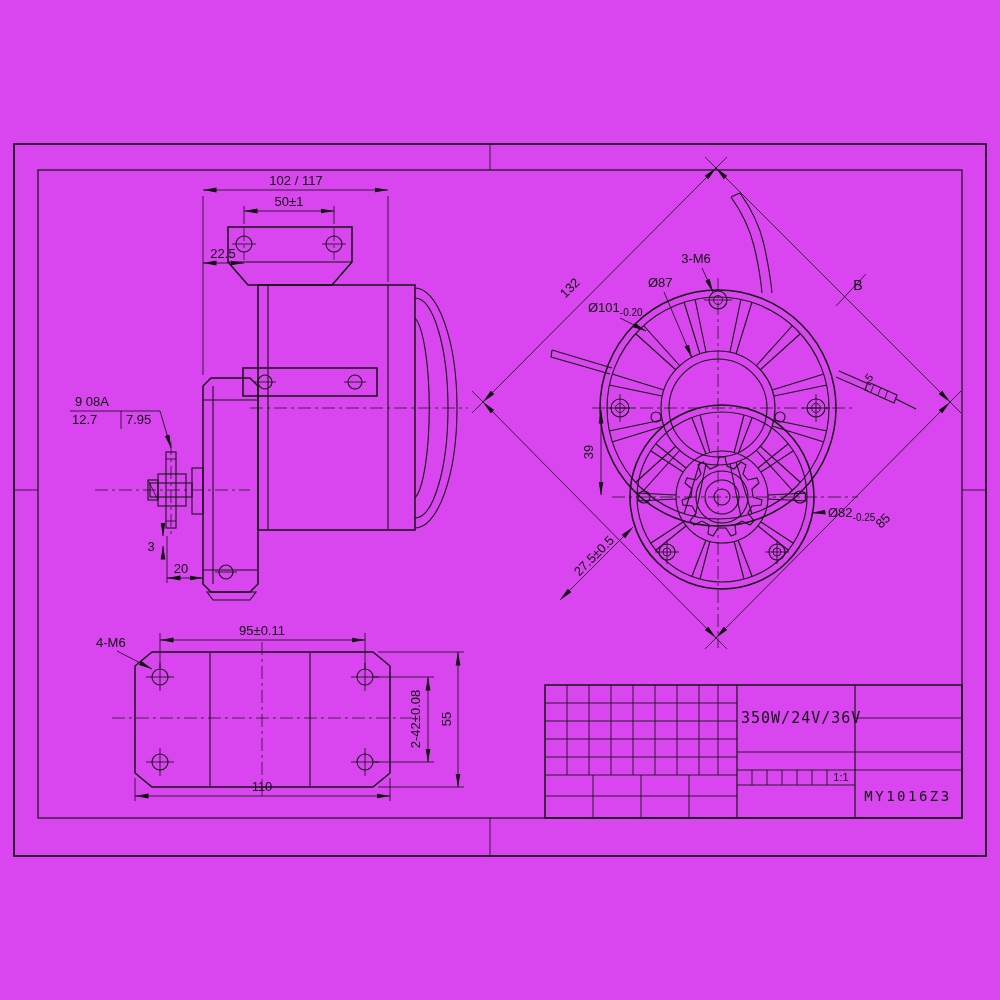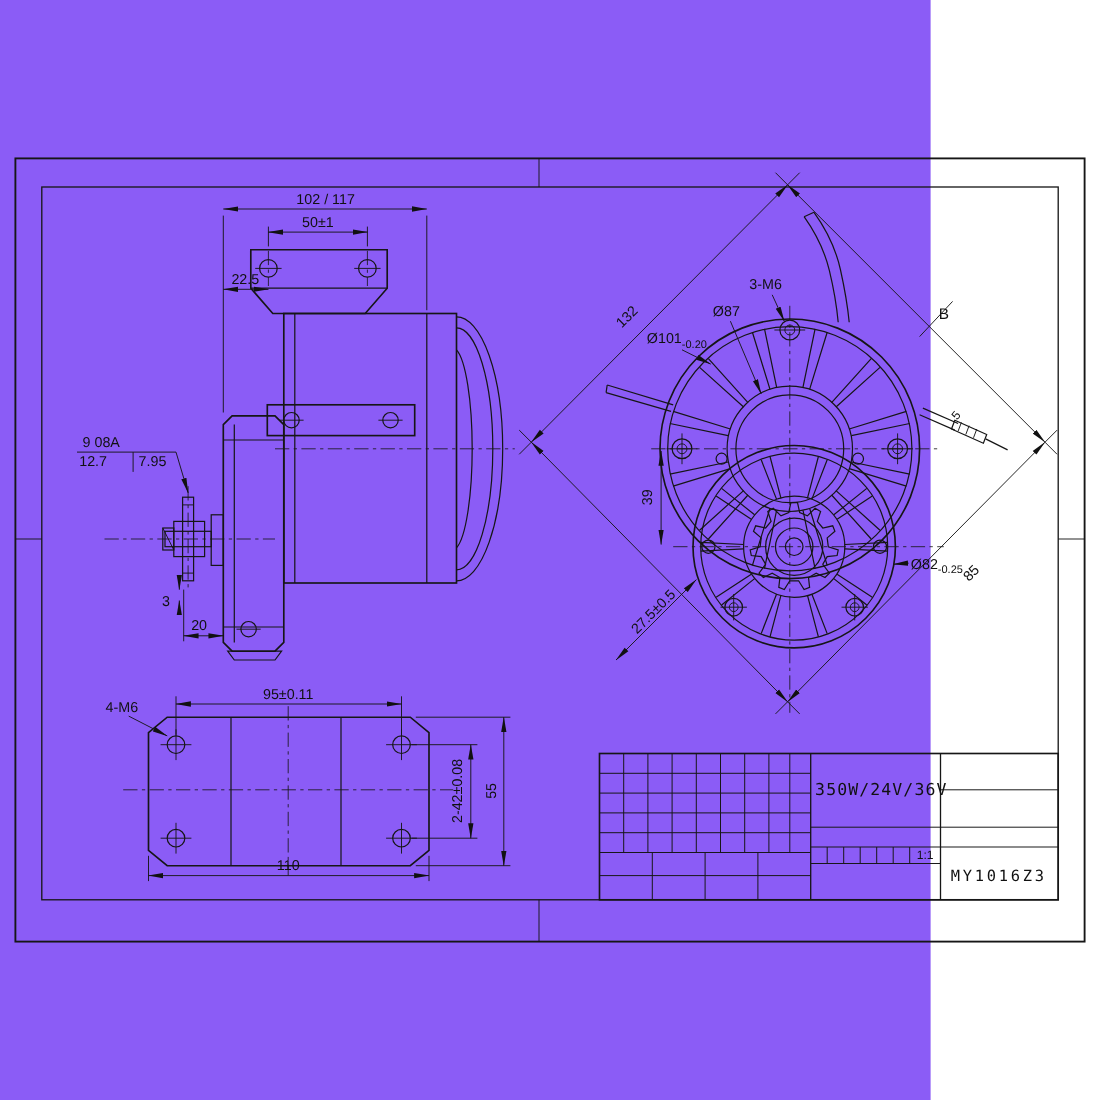--- a/index.html
+++ b/index.html
@@ -1,16 +1,16 @@
 <!DOCTYPE html>
 <html><head>
 <meta charset="utf-8">
 <style>
   html,body{margin:0;padding:0;background:#ffffff;}
-  .page{width:846px;height:1000px;position:relative;background:#8b5cf6;
+  .page{width:1000px;height:1000px;position:relative;background:#d946ef;
         font-family:"Liberation Sans", sans-serif;text-decoration:underline;}
   svg text{fill:#111;font-family:"Liberation Sans", sans-serif;}
   .mono{font-family:"DejaVu Sans Mono", monospace;}
   .ol{fill:none;stroke:#161616;stroke-width:1.5;}   
   .ol2{fill:none;stroke:#161616;stroke-width:1.1;}  
   .tl{fill:none;stroke:#161616;stroke-width:0.85;}  
   .cl{fill:none;stroke:#161616;stroke-width:0.75;stroke-dasharray:13 4 3 4;} 
   .fr{fill:none;stroke:#161616;}
   .dimtxt{font-size:13px;}
   .smtxt{font-size:11px;}

